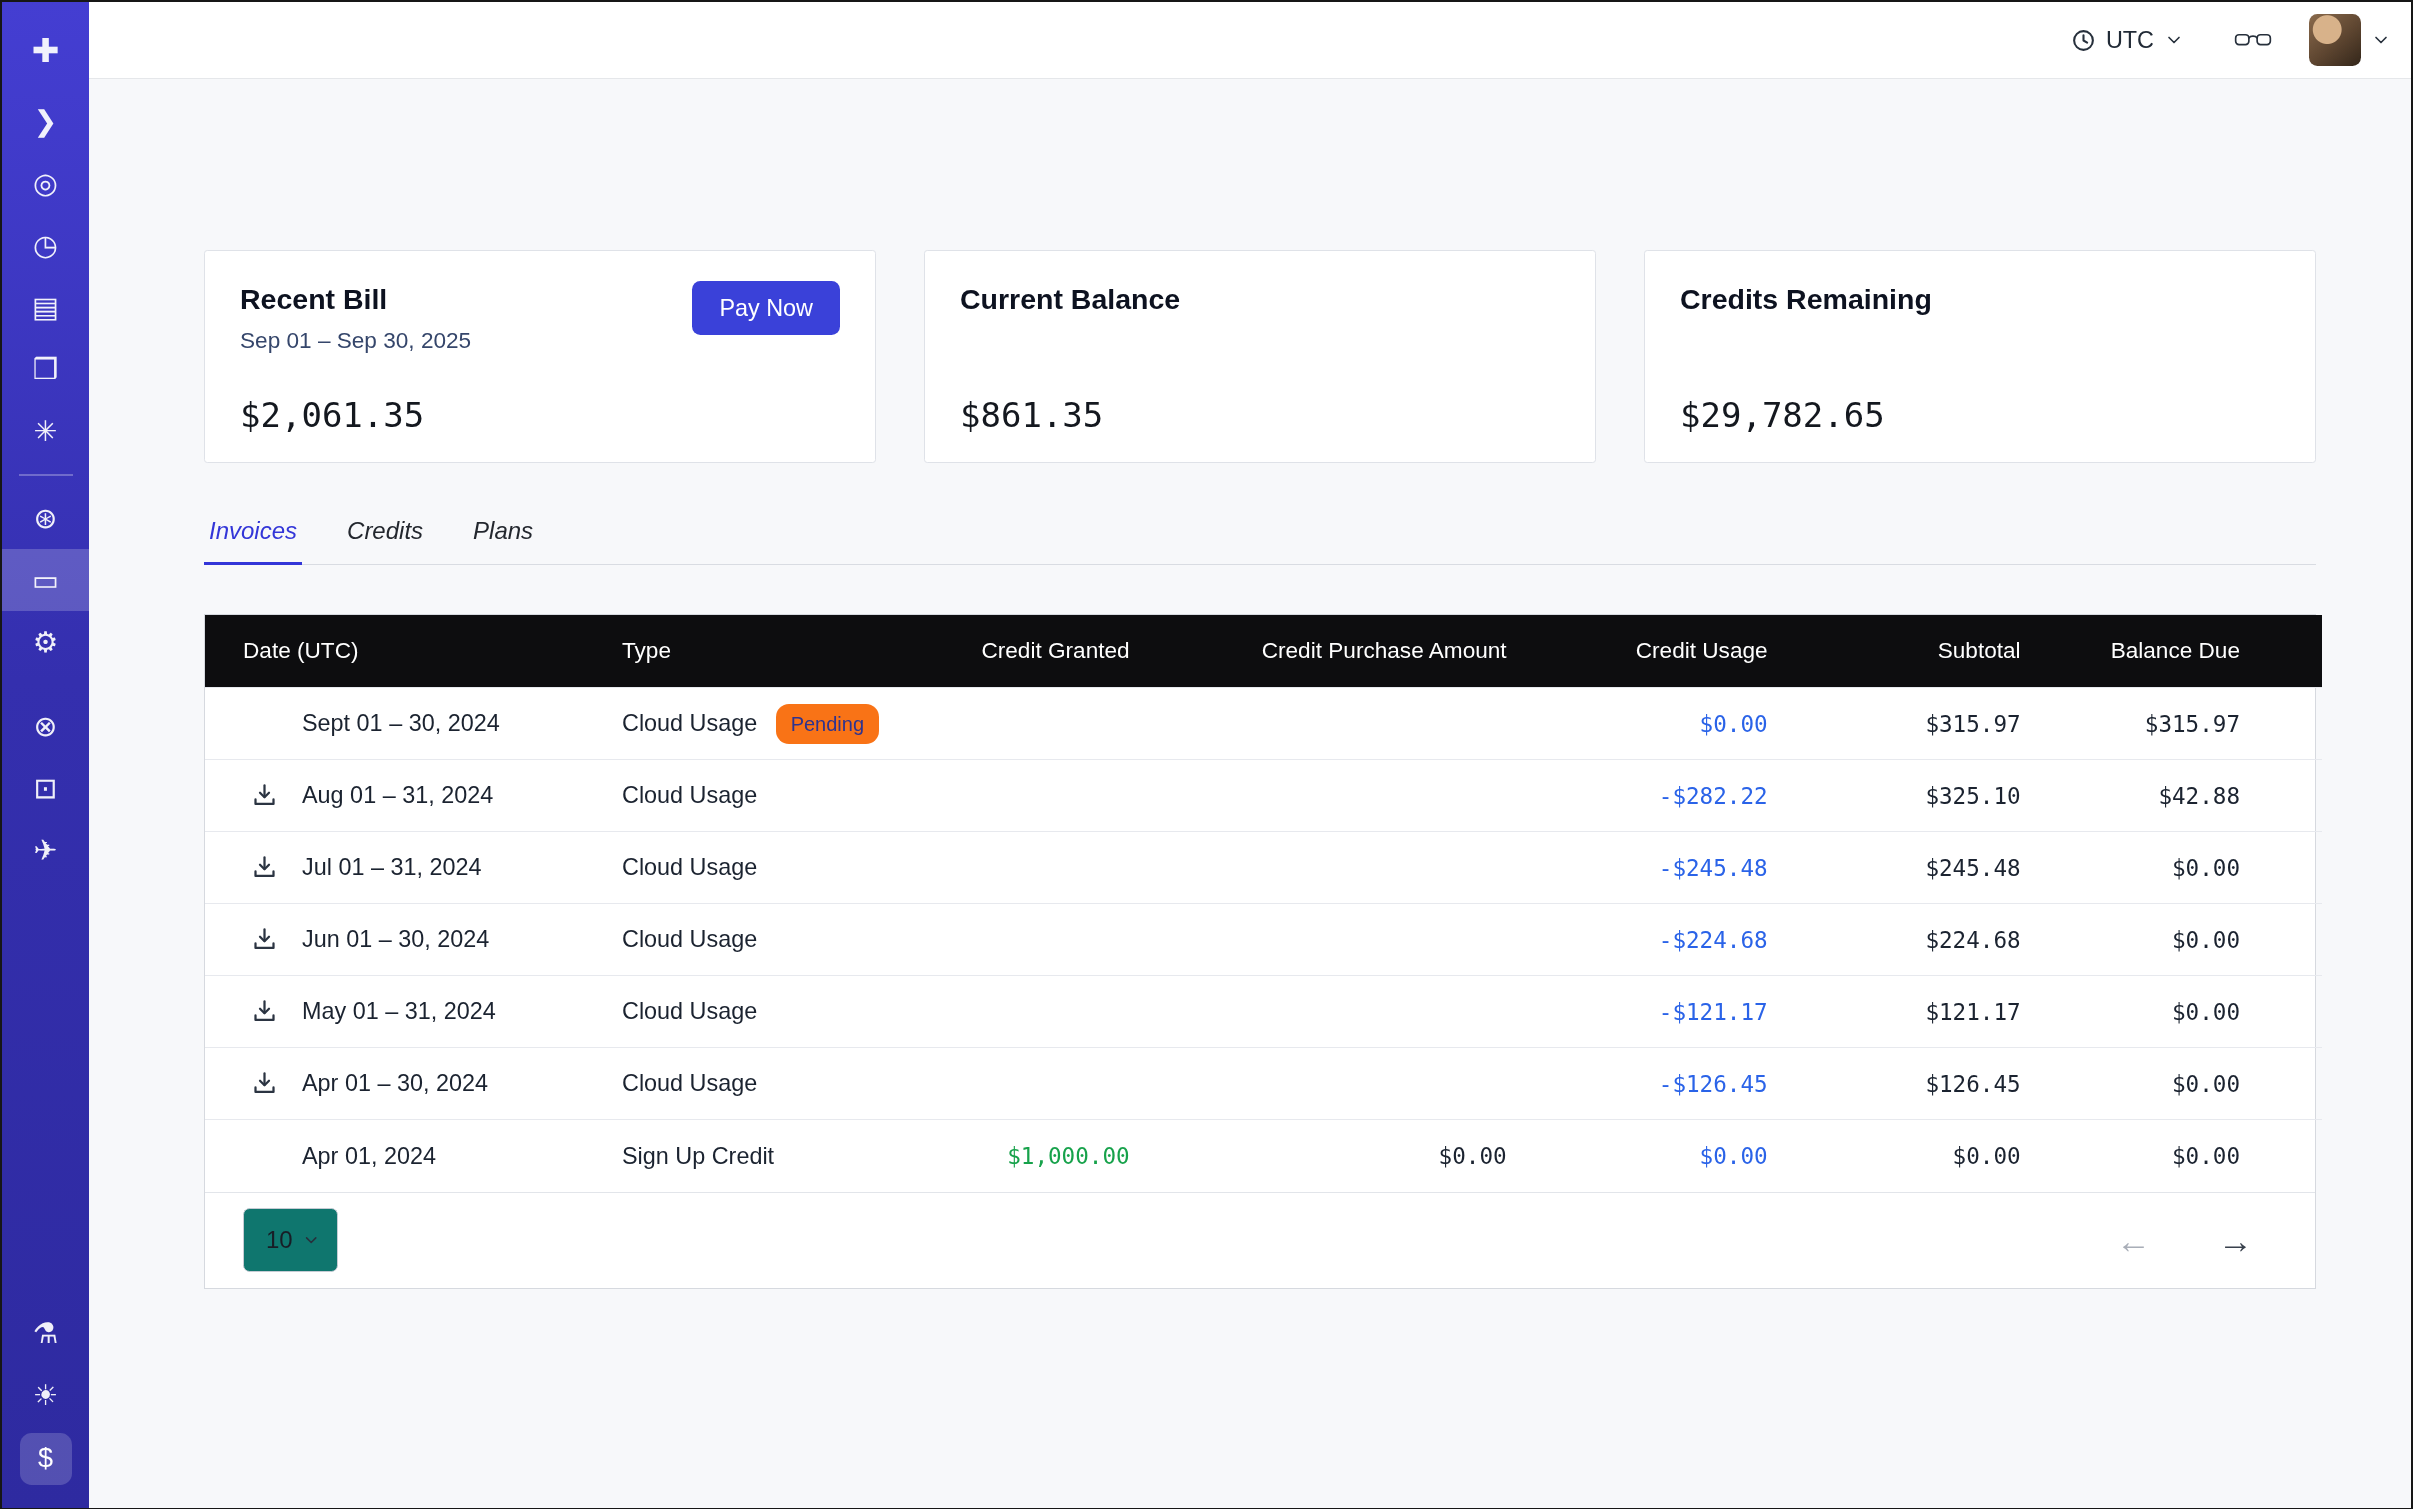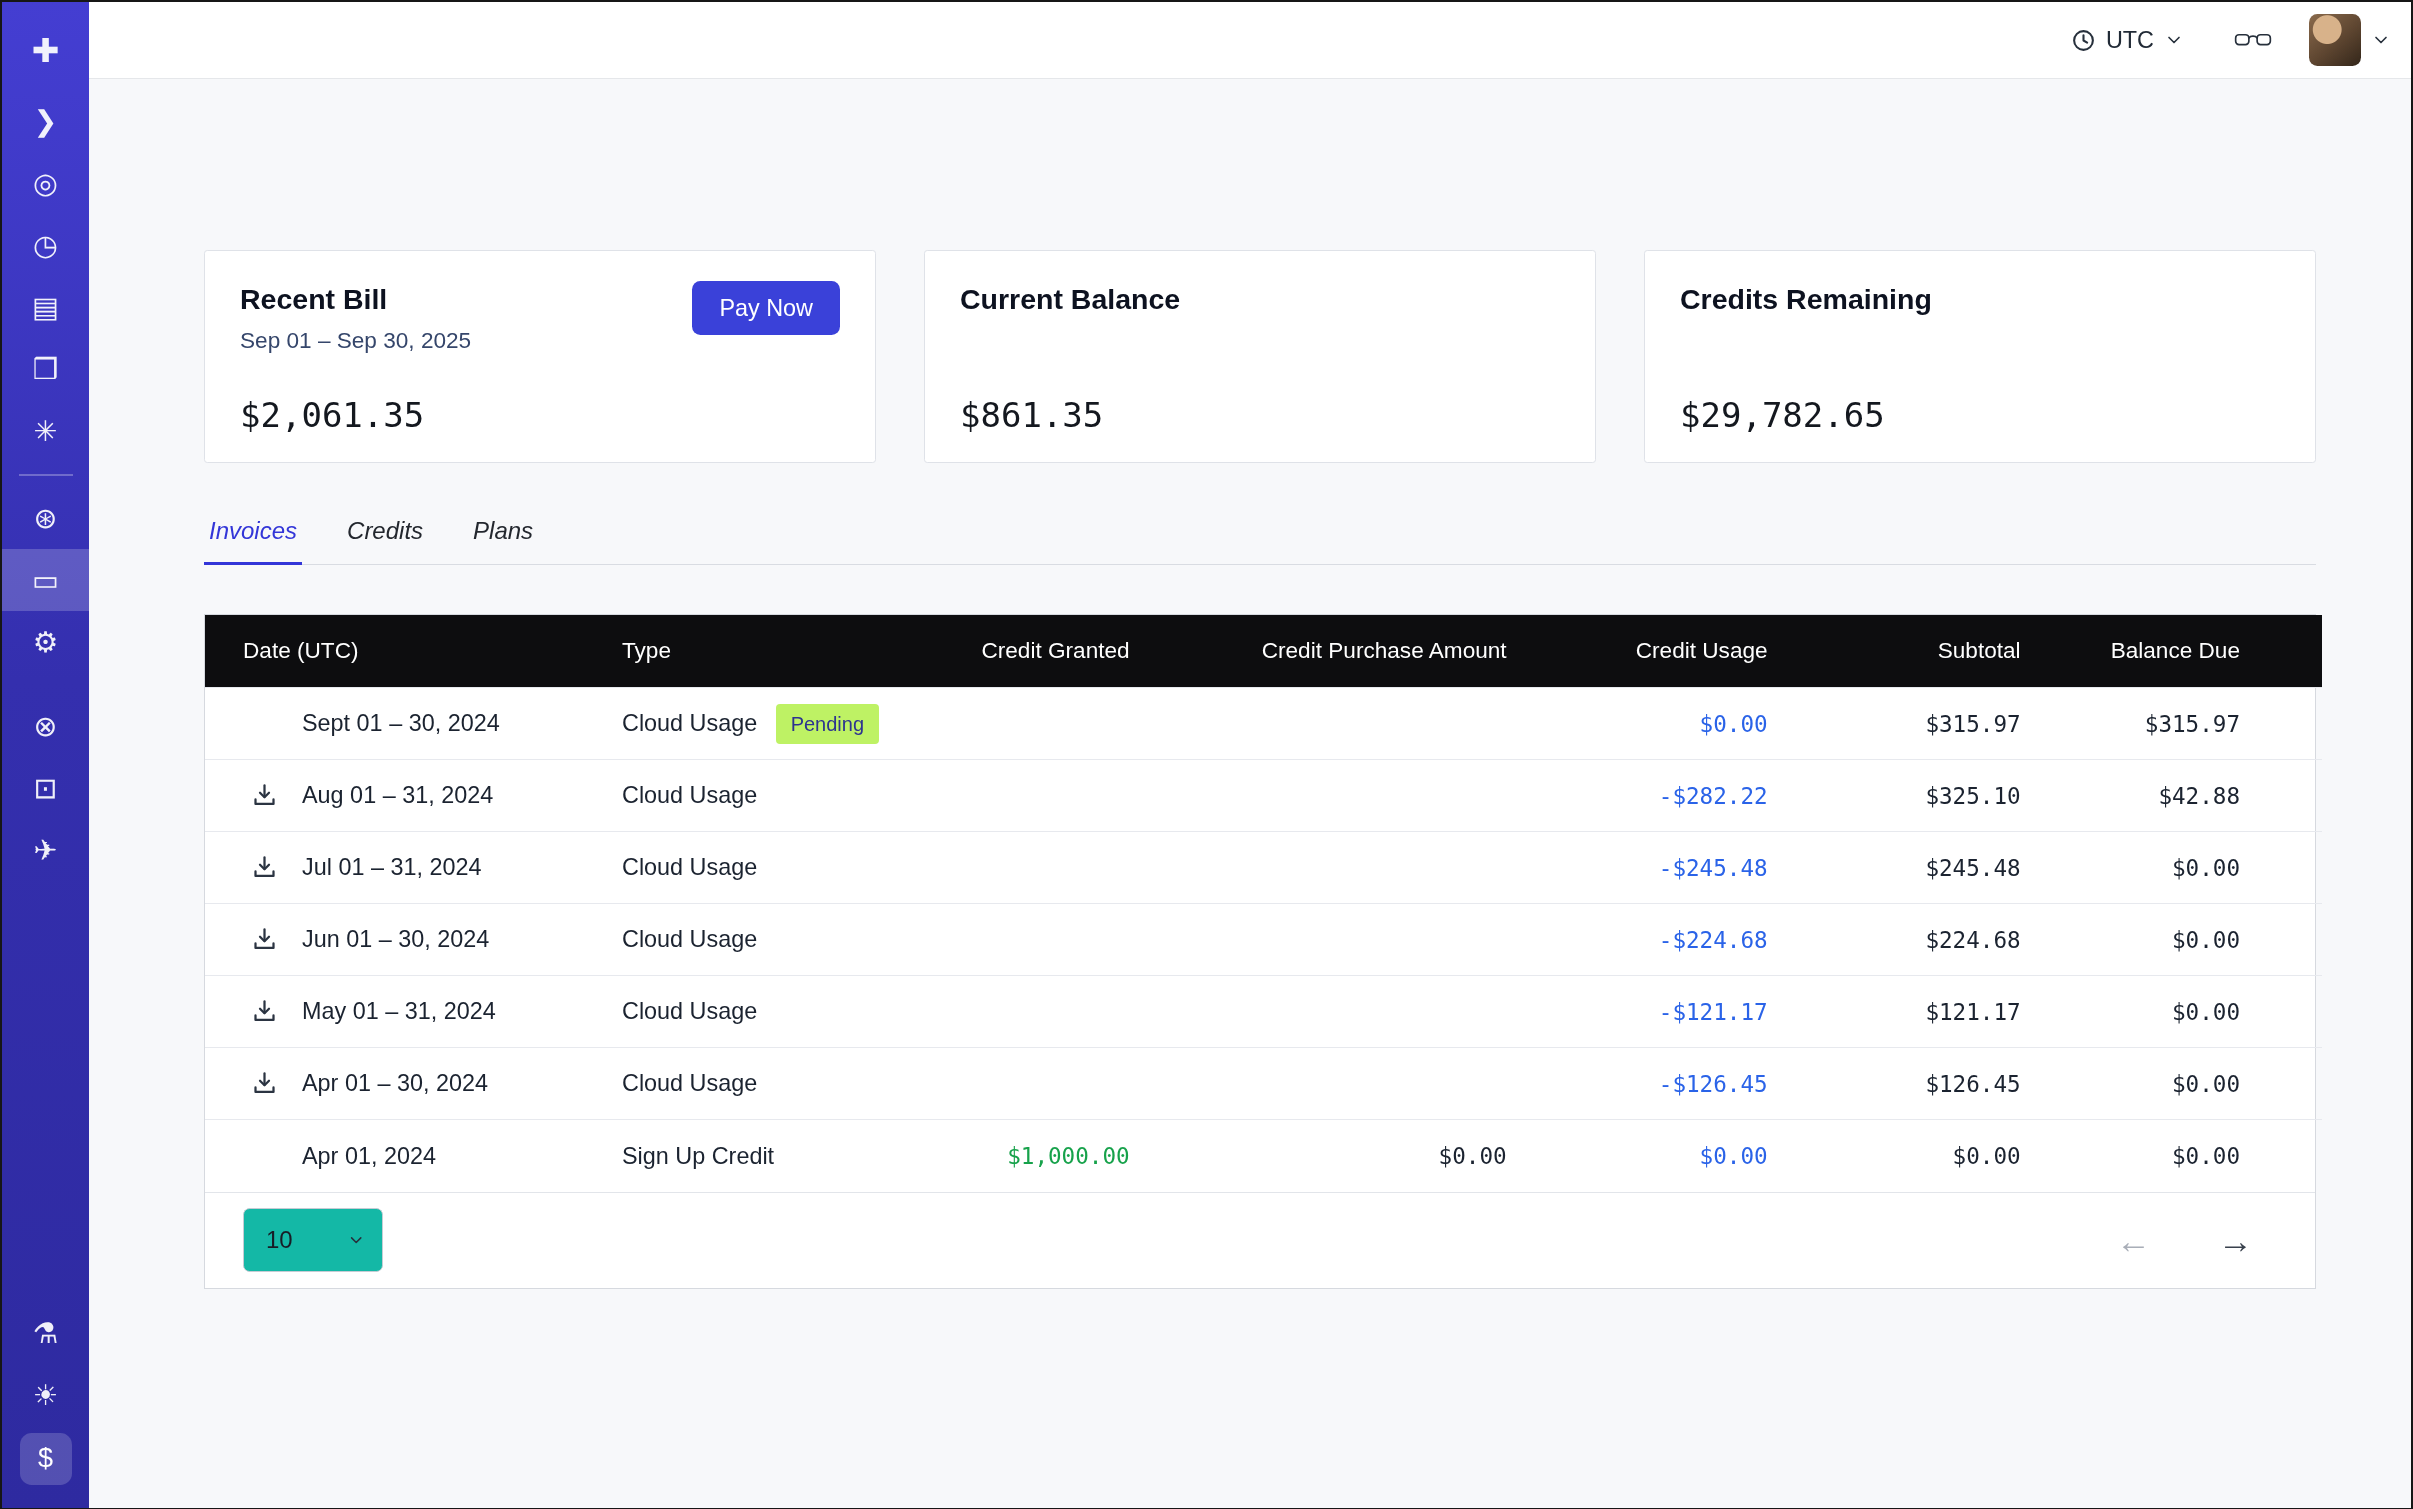--- a/index.html
+++ b/index.html
@@ -100,30 +100,30 @@
   td.date-cell { padding-left:38px; }
   .date-inner { display:flex; align-items:center; }
   .dl-slot { width:59px; display:flex; align-items:center; justify-content:flex-start; padding-left:8.4px; }
   .dl-btn { cursor:pointer; display:flex; }
   .dl-icon { stroke:#2b3442; fill:none; stroke-width:2; stroke-linecap:round; stroke-linejoin:round; }
   .mono { font-family:"DejaVu Sans Mono", monospace; font-size:22.6px; }
   .blue { color:#2a63e8; }
   .green { color:#17a24b; }
   .type-inner { display:flex; align-items:center; gap:18.4px; }
   .badge {
-    background:#bef264; color:#2d3390; font-size:20px;
-    padding:8px 15px; border-radius:4px; line-height:1.2;
+    background:#f97316; color:#2d3390; font-size:20px;
+    padding:8px 15px; border-radius:13px; line-height:1.2;
   }
   
   .table-footer {
     height:96px; display:flex; align-items:center;
     padding:0 62px 0 38px; border-top:0.8px solid #e2e5ea; background:#fff;
   }
   .page-size {
-    width:140px; height:64px; background:#14b8a6;
+    width:95px; height:64px; background:#0f766e;
     border:0.8px solid #c6ccd4; border-radius:6.7px;
     display:flex; align-items:center; justify-content:space-between;
     padding:0 16.7px 0 22px; font-size:24px; color:#181d26; cursor:pointer;
   }
   .pager { margin-left:auto; display:flex; align-items:center; gap:67px; }
   .arrow { font-size:35px; line-height:1; cursor:pointer; }
   .arrow.prev { color:#a9aeb8; }
   .arrow.next { color:#39414d; }
 </style>
 </head>

